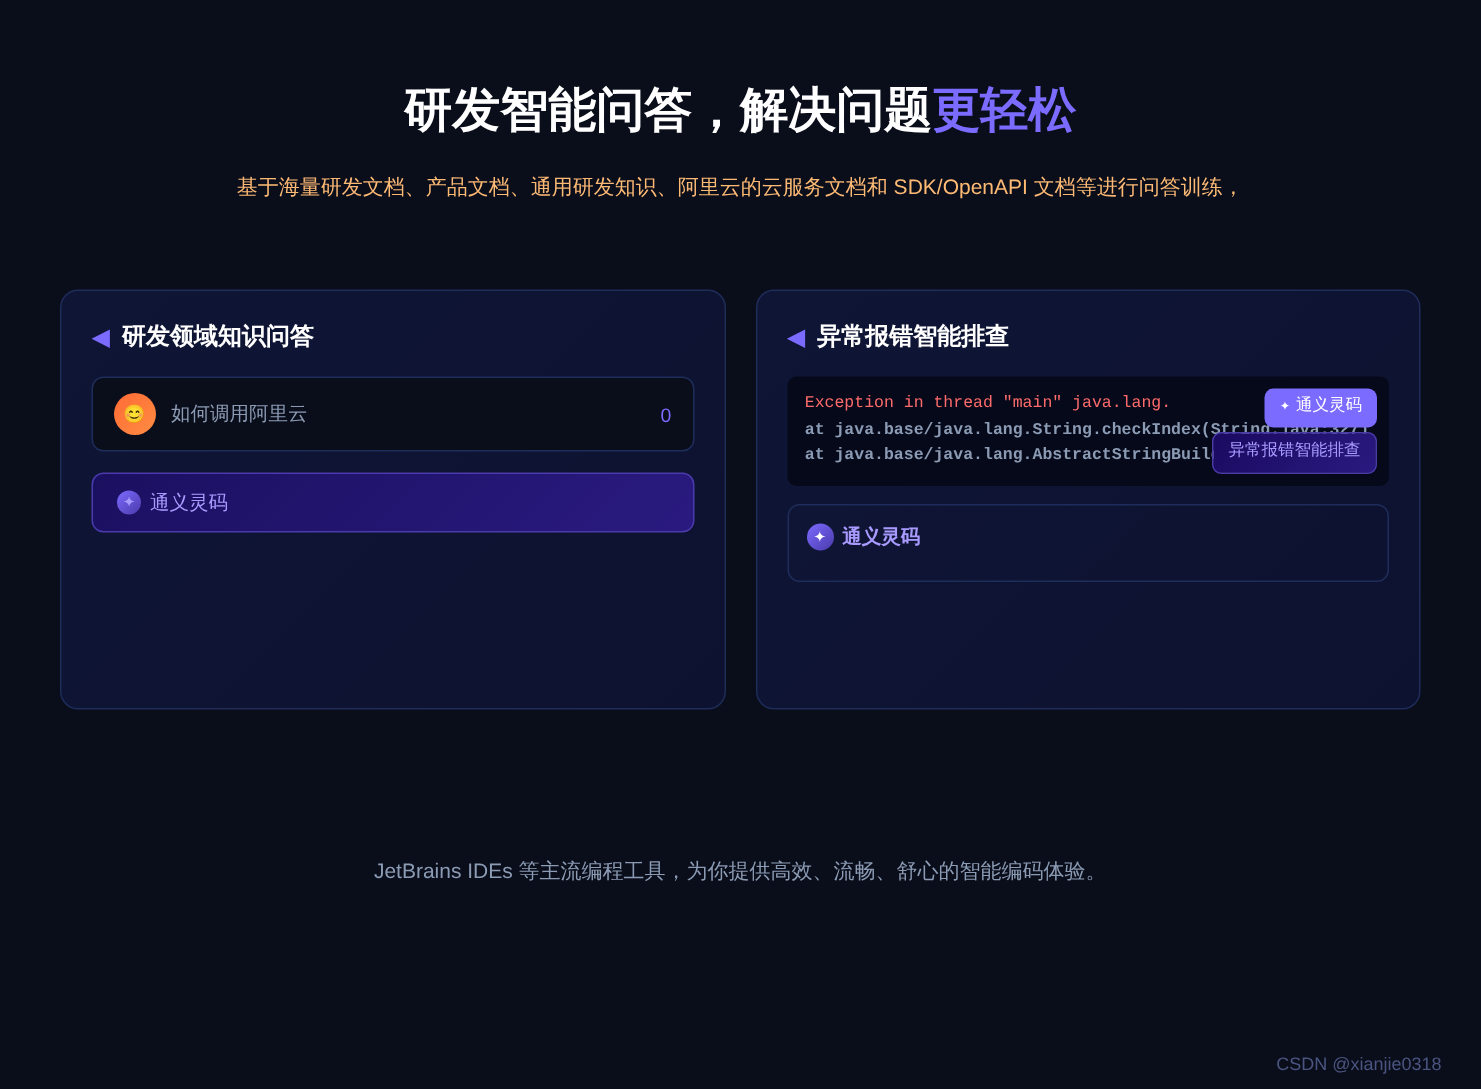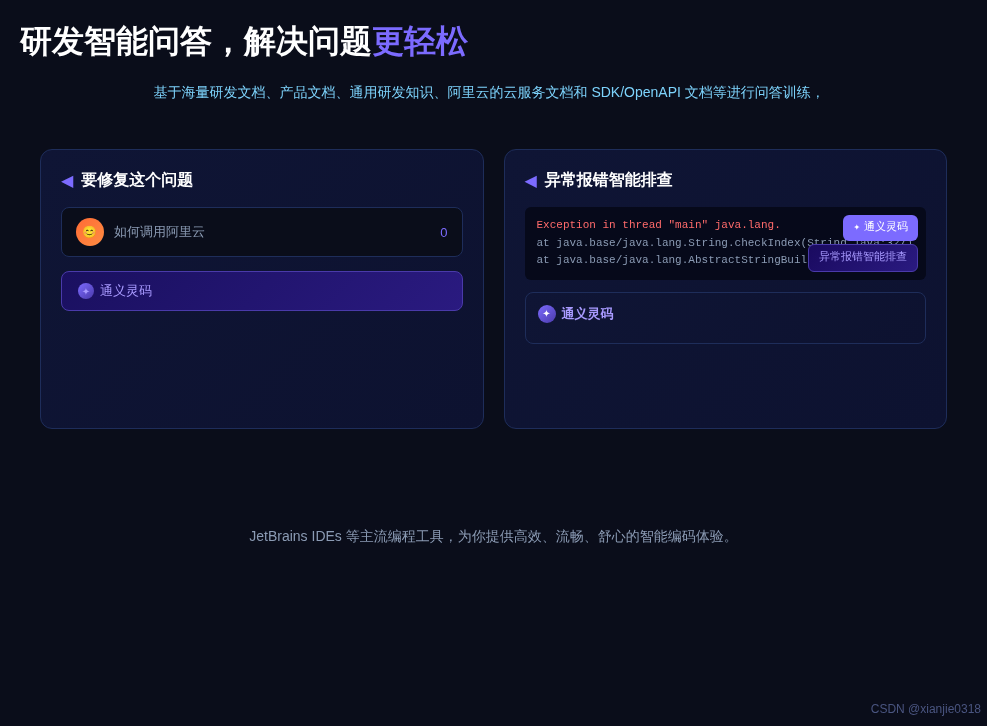--- a/index.html
+++ b/index.html
@@ -12,41 +12,41 @@
       min-height: 726px;
       overflow-x: hidden;
     }
 
     .page-wrapper {
       width: 987px;
     }
 
     
     .hero-section {
-      text-align: left;
-      padding: 20px 20px 30px;
+      text-align: center;
+      padding: 52px 20px 30px;
     }
 
     .hero-title {
       font-size: 32px;
       font-weight: bold;
       color: #ffffff;
       margin-bottom: 16px;
     }
 
     .hero-title-highlight {
       color: #7c6bff;
     }
 
     .hero-subtitle {
       font-size: 14px;
-      color: #7dd3fc;
+      color: #fdba74;
       line-height: 1.8;
       max-width: 680px;
-      margin: 4px auto;
+      margin: 16px auto;
     }
 
     
     .cards-section {
       display: flex;
       gap: 20px;
       padding: 10px 40px 30px;
     }
 
     .card {
@@ -155,20 +155,21 @@
       color: #ff6b6b;
     }
 
     .error-line-blue {
       color: #4a9eff;
       text-decoration: underline;
     }
 
     .error-line-normal {
       color: #8b9bb4;
+      font-weight: bold;
     }
 
     .error-badge {
       position: absolute;
       top: 8px;
       right: 8px;
       background: #7c6bff;
       border-radius: 6px;
       padding: 4px 10px;
       font-size: 11px;
@@ -251,21 +252,21 @@
       color: #8b9bb4;
       line-height: 1.8;
       max-width: 700px;
       margin: 0 auto 30px;
     }
 
     
     .footer-watermark {
       position: fixed;
       bottom: 10px;
-      right: 6px;
+      right: 26px;
       font-size: 12px;
       color: #4a5580;
     }
   </style>
 </head>
 <body>
 
 <div class="page-wrapper">
 
   <div class="hero-section">
@@ -275,21 +276,21 @@
     <p class="hero-subtitle">
       <span>基于海量研发文档、产品文档、通用研发知识、阿里云的云服务文档和 SDK/OpenAPI 文档等进行问答训练，</span><br>
     </p>
   </div>
 
   <div class="cards-section">
 
     <div class="card">
       <div class="card-header">
         <span class="card-icon">◀</span>
-        <span class="card-title">要修复这个问题</span>
+        <span class="card-title">研发领域知识问答</span>
       </div>
 
       <div class="qa-input-wrapper">
         <div class="avatar-circle">
           <span>😊</span>
         </div>
         <span class="qa-input-text">如何调用阿里云</span>
         <span class="qa-count">0</span>
       </div>
 

